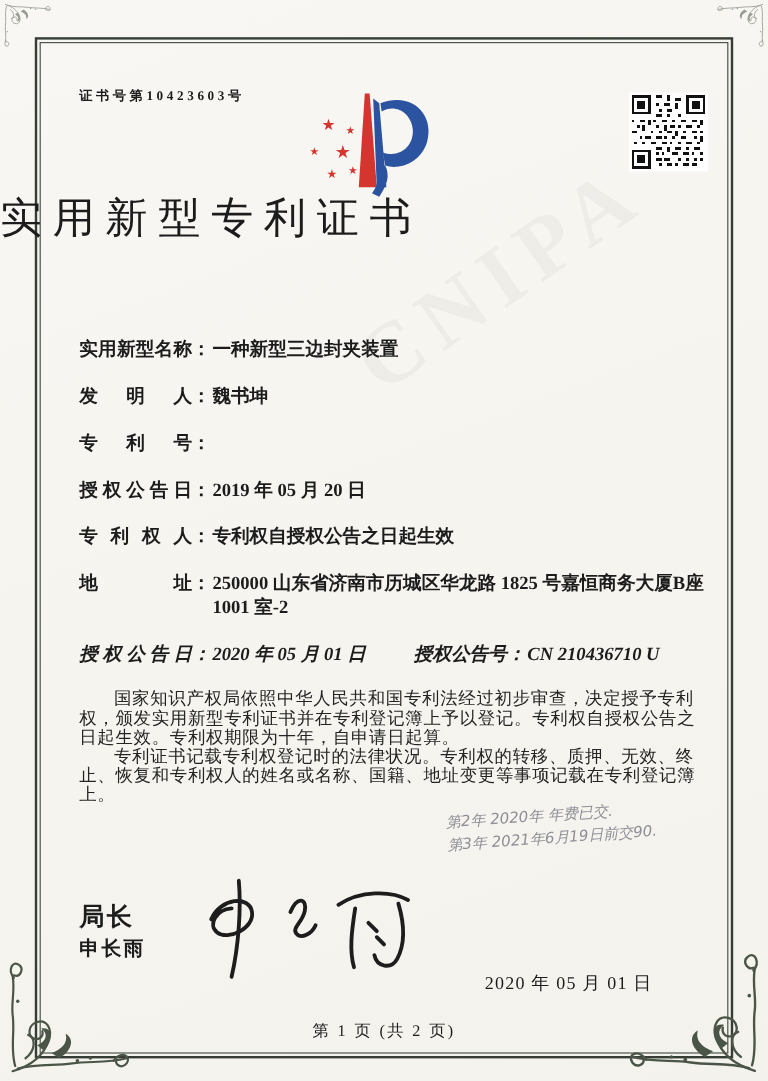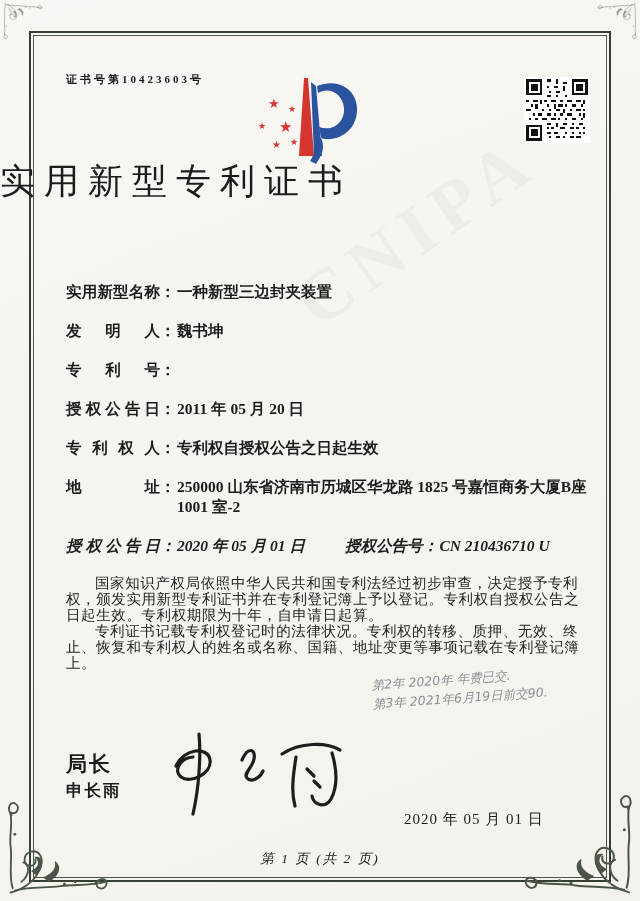--- a/index.html
+++ b/index.html
@@ -38,21 +38,21 @@
   .paras{margin-top:12px;font-weight:400;font-size:14.5px;line-height:16px;letter-spacing:.6px;color:#242424;}
   .paras p{margin:0;text-indent:2em;}
   .handwriting{position:absolute;left:372px;top:668px;width:215px;
       font-family:"DejaVu Sans","Liberation Sans",sans-serif;
       font-style:italic;font-size:12.5px;line-height:19px;color:#8e8e96;
       transform:rotate(-4deg);}
   .sign-role{position:absolute;left:66px;top:750px;font-size:21px;font-weight:700;letter-spacing:2px;}
   .sign-name{position:absolute;left:66px;top:780px;font-size:16.5px;font-weight:700;letter-spacing:2px;}
   .signature{position:absolute;left:142px;top:726px;width:232px;height:96px;}
   .sign-date{position:absolute;left:404px;top:810px;font-size:15px;letter-spacing:1px;}
-  .footer{position:absolute;left:0;right:0;top:850px;text-align:center;font-size:13.5px;letter-spacing:2px;font-style:italic;}
+  .footer{position:absolute;left:0;right:0;top:850px;text-align:center;font-size:13.5px;letter-spacing:2px;}
   .hidden-defs{position:absolute;width:0;height:0;overflow:hidden;}
 </style>
 </head>
 <body>
 
 <div class="page">
 
   <svg class="hidden-defs" aria-hidden="true">
     <defs>
       <symbol id="flourish" viewBox="0 0 100 100">
@@ -162,21 +162,21 @@
     </div>
 
     <div class="row">
       <span class="flabel">专利号</span>
         <span class="fcolon">：</span>
     </div>
 
     <div class="row">
       <span class="flabel">授权公告日</span>
         <span class="fcolon">：</span>
-        <span class="fvalue">2011 年 05 月 20 日</span>
+        <span class="fvalue">2019 年 05 月 20 日</span>
     </div>
 
     <div class="row">
       <span class="flabel">专利权人</span>
         <span class="fcolon">：</span>
         <span class="fvalue">专利权自授权公告之日起生效</span>
     </div>
 
     <div class="row">
       <span class="flabel">地址</span>

